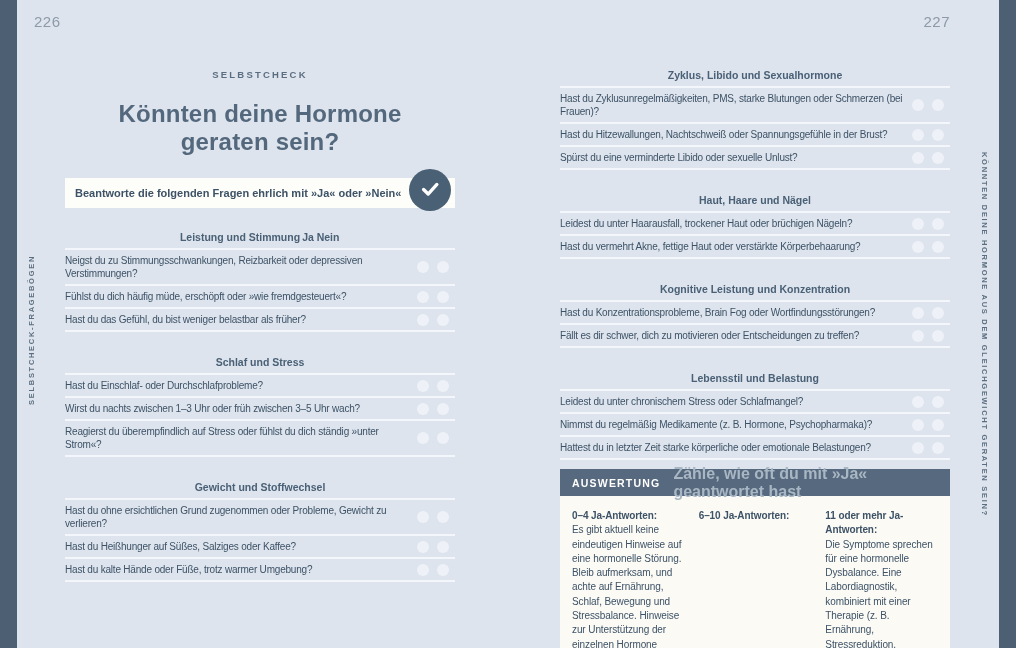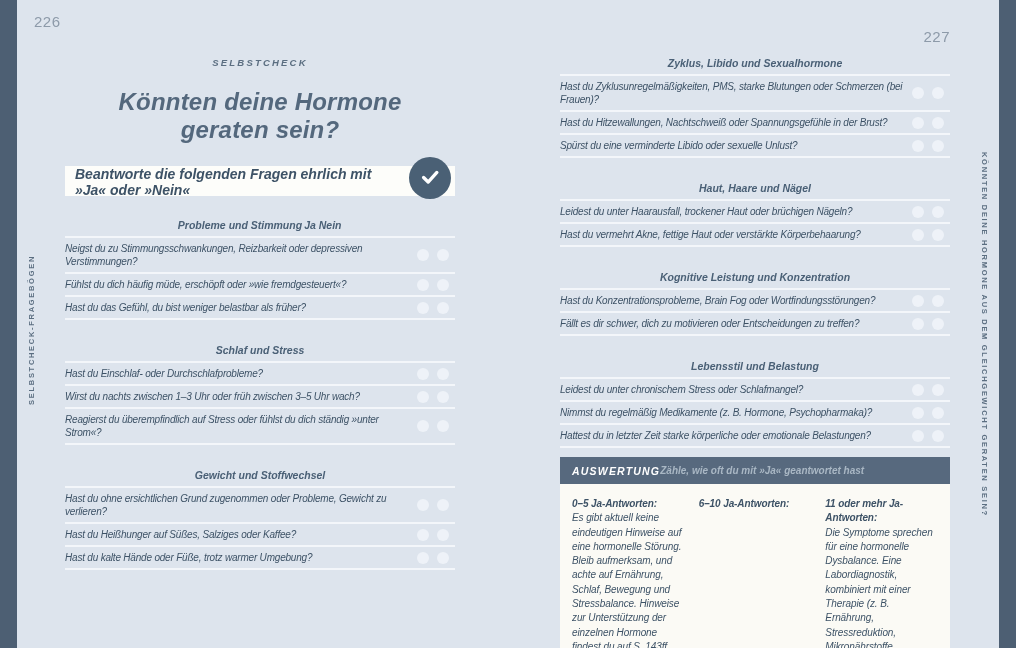--- a/index.html
+++ b/index.html
@@ -6,34 +6,34 @@
   html,body { width:1016px; height:648px; }
   body {
     position:relative; overflow:hidden;
     background:var(--background,#dde4ed);
     font-family:"Liberation Sans","DejaVu Sans",sans-serif;
     color:var(--page-text,#3d5266);
   }
   .band { position:absolute; top:0; width:17px; height:648px; background:var(--band,#4d5f73); }
   .band.left { left:0; } .band.right { right:0; }
   .pagenum { position:absolute; top:13px; font-size:15px; color:var(--pagenum,#8d9aa9); letter-spacing:.5px; }
-  #pagenum-left { left:34px; } #pagenum-right { right:66px;margin-top:15px; }
+  #pagenum-left { left:34px; } #pagenum-right { right:66px; }
   .spine { position:absolute; font-size:7.5px; font-weight:600; letter-spacing:1.7px;
     color:var(--spine-text,#5b6e81); writing-mode:vertical-rl; white-space:nowrap; }
   .spine.left { left:27px; top:255px; transform:rotate(180deg); }
   .spine.right { right:27px; top:152px; }
-  .page { position:absolute; top:0; width:390px;font-style:italic; }
+  .page { position:absolute; top:12px; width:390px; }
   .page.pleft { left:65px; } .page.pright { left:560px; }
   .kicker { margin-top:57px; text-align:center; font-size:9.5px; font-weight:bold;
     letter-spacing:2.2px; color:var(--spine-text,#5b6e81); }
   .title { margin-top:20px; text-align:center; font-size:24px; line-height:28px;
     font-weight:600; color:var(--title,#54687d); letter-spacing:.2px; }
   .instruction { margin-top:22px; position:relative; background:var(--bar-bg,#fdfdfa);
-    height:30px; display:flex; align-items:flex-start; padding:0 50px 0 10px;
-    font-size:14px; font-weight:bold; color:var(--page-text,#3d5266); }
+    height:30px; display:flex; align-items:center; padding:0 50px 0 10px;
+    font-size:11px; font-weight:bold; color:var(--page-text,#3d5266); }
   .check-badge { position:absolute; right:4px; top:-9px; width:42px; height:42px;
     border-radius:50%; background:var(--accent-dark,#4a6075);
     display:flex; align-items:center; justify-content:center; }
   .section { margin-top:24px; }
   .section.first-left { margin-top:23px; }
   .section.first-right { margin-top:57px; }
   .sec-head { display:flex; justify-content:center; align-items:flex-end;
     padding-bottom:5px; border-bottom:2px solid var(--rule,#f3f6fa);
     font-size:10.5px; font-weight:bold; color:var(--heading,#4a6076); }
   .hcols { display:flex; }
@@ -43,21 +43,21 @@
     border-bottom:2px solid var(--rule,#f3f6fa); padding:4px 0;
     font-size:10px; line-height:13px; letter-spacing:-0.2px; }
   .qtext { flex:1; padding-right:6px; }
   .qdots { display:flex; flex:none; }
   .dcol { display:flex; justify-content:center; align-items:center; }
   .dcol.c1 { width:16px; } .dcol.c2 { width:24px; }
   .dot { width:12px; height:12px; border-radius:50%; background:var(--dot,#eef2f8); }
   .aw-bar { margin-top:9px; height:27px; background:var(--auswertung-bar,#57697e);
     display:flex; align-items:center; padding:0 12px; }
   .aw-label { color:#ffffff; font-weight:bold; font-size:10.5px; letter-spacing:1.2px; }
-  .aw-sub { color:var(--subtitle,#a9b7c4); font-size:10px; font-weight:600; }
+  .aw-sub { color:var(--subtitle,#a9b7c4); font-size:16px; font-weight:600; margin-left:13px; }
   .aw-panel { background:var(--panel,#fbfaf5); padding:13px 12px 16px; display:flex; gap:14px; }
   .eval-col { flex:1; font-size:10px; line-height:14.3px; letter-spacing:-0.1px; }
   .eval-head { font-weight:bold; }
 </style>
 </head>
 <body style="--background: #dde4ed; --band: #4d5f73; --page-text: #3d5266; --heading: #4a6076; --title: #54687d; --rule: #f3f6fa; --dot: #eef2f8; --bar-bg: #fdfdfa; --accent-dark: #4a6075; --auswertung-bar: #57697e; --panel: #fbfaf5; --pagenum: #8d9aa9; --spine-text: #5b6e81; --subtitle: #a9b7c4;">
 
 <div class="band left"></div>
 <div class="band right"></div>
 
@@ -79,21 +79,21 @@
       <span>
         <svg width="22" height="22" viewBox="0 0 24 24">
             <path d="M5 12.5l5 5 9.5-10.5" fill="none" stroke="#ffffff" stroke-width="3.6" stroke-linecap="round" stroke-linejoin="round"></path>
           </svg>
       </span>
     </span>
   </div>
   <div id="left-sections">
       <div class="section first-left">
         <div class="sec-head">
-          <span class="sec-title">Probleme und Stimmung</span>
+          <span class="sec-title">Leistung und Stimmung</span>
           <span class="hcols">
             <span class="hcol c1">Ja</span>
             <span class="hcol c2">Nein</span>
           </span>
         </div>
         <div class="qrow">
           <div class="qtext">Neigst du zu Stimmungsschwankungen, Reizbarkeit oder depressiven Verstimmungen?</div>
           <div class="qdots">
             <span class="dcol c1">
               <span class="dot"></span>
@@ -337,21 +337,21 @@
           </div>
         </div>
       </div>
     </div>
   <div class="aw-bar">
     <span class="aw-label">AUSWERTUNG</span>
     <span class="aw-sub">Zähle, wie oft du mit »Ja« geantwortet hast</span>
   </div>
   <div class="aw-panel" id="eval-columns">
       <div class="eval-col">
-        <div class="eval-head">0–5 Ja-Antworten:</div>
+        <div class="eval-head">0–4 Ja-Antworten:</div>
         <div class="eval-body">Es gibt aktuell keine eindeutigen Hinweise auf eine hormonelle Störung. Bleib aufmerksam, und achte auf Ernährung, Schlaf, Bewegung und Stressbalance. Hinweise zur Unterstützung der einzelnen Hormone findest du auf S. 143ff.</div>
       </div>
       <div class="eval-col">
         <div class="eval-head">6–10 Ja-Antworten:</div>
       </div>
       <div class="eval-col">
         <div class="eval-head">11 oder mehr Ja-Antworten:</div>
         <div class="eval-body">Die Symptome sprechen für eine hormonelle Dysbalance. Eine Labordiagnostik, kombiniert mit einer Therapie (z. B. Ernährung, Stressreduktion, Mikronährstoffe, Pflanzenheilkunde), ist zu empfehlen.</div>
       </div>
     </div>

